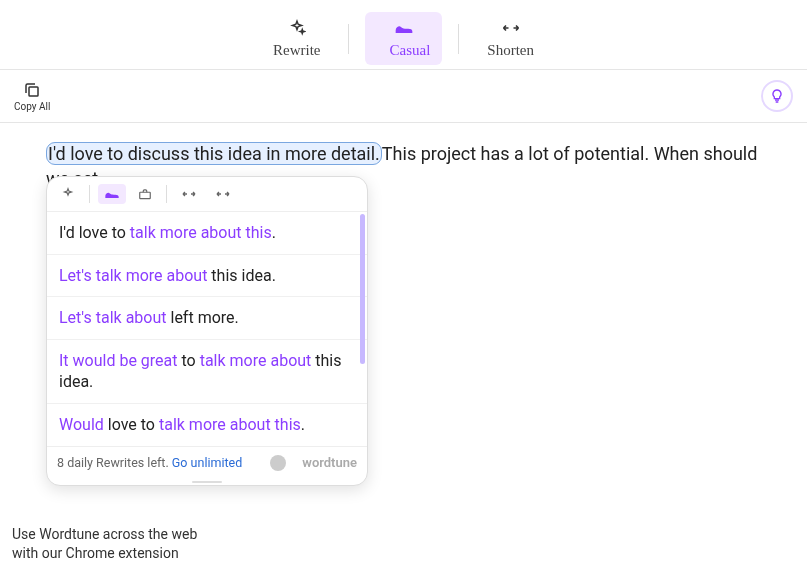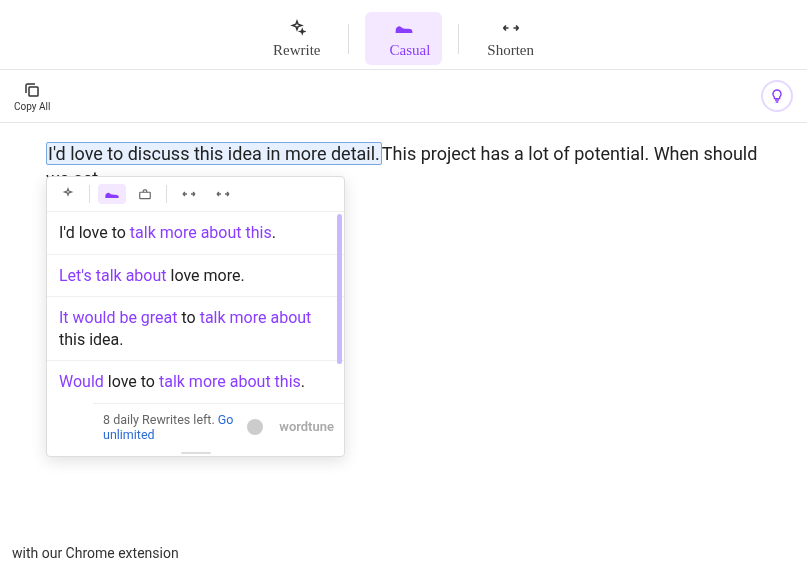--- a/index.html
+++ b/index.html
@@ -12,35 +12,35 @@
 .toolbar-item .label { font-size: 15px; color: #444; font-family: Liberation Serif, serif; }
 .toolbar-item.active .label { color: #8b3dff; margin-left: 12px; }
 .divider { width: 1px; height: 30px; background: #ddd; }
 
 .actionbar { display: flex; align-items: center; justify-content: space-between; padding: 10px 14px; border-bottom: 1px solid #e5e5e5; }
 .copy-all { display: flex; flex-direction: column; align-items: center; gap: 2px; cursor: pointer; font-size: 10px; color: #333; }
 .bulb { width: 32px; height: 32px; border-radius: 50%; border: 2px solid #e5d8ff; display: flex; align-items: center; justify-content: center; cursor: pointer; }
 
 .content { padding: 18px 46px 0; position: relative; }
 .text-line { font-size: 18px; color: #222; line-height: 1.4; }
-.highlight { background: #e6f0ff; border: 1px solid #7aa7e0; padding: 0 1px; border-radius: 2px; }
+.highlight { background: #e6f0ff; border: 1px solid #7aa7e0; padding: 0 1px; border-radius: 9px; }
 
-.popup { position: absolute; top: 176px; left: 46px; width: 299px; background: #fff; border: 1px solid #ddd; border-radius: 4px; box-shadow: 0 4px 16px rgba(0,0,0,0.12); }
+.popup { position: absolute; top: 176px; left: 46px; width: 322px; background: #fff; border: 1px solid #ddd; border-radius: 14px; box-shadow: 0 4px 16px rgba(0,0,0,0.12); }
 .popup-toolbar { display: flex; align-items: center; gap: 6px; padding: 6px 8px; border-bottom: 1px solid #eee; }
 .popup-toolbar .pt-item { padding: 4px 6px; border-radius: 4px; cursor: pointer; display: flex; align-items: center; }
 .popup-toolbar .pt-item.active { background: #f3e8ff; }
 .popup-toolbar .pt-divider { width: 1px; height: 18px; background: #ddd; margin: 0 2px; }
 
 .suggestions { position: relative; }
 .suggestion { padding: 10px 12px; font-size: 16px; color: #222; border-bottom: 1px solid #f0f0f0; cursor: pointer; line-height: 1.35; }
 .suggestion:last-child { border-bottom: none; }
 .suggestion .hl { color: #8b3dff; }
 .scrollbar { position: absolute; right: 2px; top: 2px; width: 5px; height: 150px; background: #c7b8ff; border-radius: 3px; }
 
-.popup-footer { display: flex; align-items: center; justify-content: space-between; padding: 8px 10px; border-top: 1px solid #eee; font-size: 12.5px; margin-left: 46px; }
+.popup-footer { display: flex; align-items: center; justify-content: space-between; padding: 8px 10px; border-top: 1px solid #eee; font-size: 12.5px; }
 .rewrites-left { color: #666; }
 .go-unlimited { color: #2b6cd6; cursor: pointer; }
 .brand { display: flex; align-items: center; gap: 16px; color: #aaa; font-weight: 600; font-size: 13px; }
 .brand-circle { width: 16px; height: 16px; border-radius: 50%; background: #ccc; }
 .handle { height: 6px; display: flex; justify-content: center; align-items: center; }
 .handle::before { content: ""; width: 30px; height: 2px; background: #ddd; border-radius: 2px; }
 
 .footer-note { position: absolute; bottom: 6px; left: 12px; font-size: 14px; color: #333; line-height: 1.4; }
 
 svg { display: block; }
@@ -134,31 +134,33 @@
     <div class="pt-item">
       <svg width="16" height="12" viewBox="0 0 24 14" fill="none" stroke="#666" stroke-width="2">
           <path d="M9 7H3M3 7l3-3M3 7l3 3"></path>
           <path d="M15 7h6M21 7l-3-3M21 7l-3 3"></path>
         </svg>
     </div>
   </div>
   <div class="suggestions" id="suggestions-list">
     <div class="scrollbar"></div>
   <div class="suggestion"><span>I'd love to </span><span class="hl">talk more about this</span><span>.</span></div>
-      <div class="suggestion"><span class="hl">Let's</span><span> </span><span class="hl">talk about</span><span> love more.</span></div>
+      <div class="suggestion"><span class="hl">Let's</span><span> </span><span class="hl">talk more about</span><span> this idea.</span></div>
+      <div class="suggestion"><span class="hl">Let's</span><span> </span><span class="hl">talk about</span><span> left more.</span></div>
       <div class="suggestion"><span class="hl">It would be great</span><span> to </span><span class="hl">talk more about</span><span> this idea.</span></div>
       <div class="suggestion"><span class="hl">Would</span><span> love to </span><span class="hl">talk more about this</span><span>.</span></div>
     </div>
   <div class="popup-footer">
     <div>
       <span class="rewrites-left">8 daily Rewrites left. </span><span class="go-unlimited">Go unlimited</span>
     </div>
     <div class="brand">
       <span class="brand-circle"></span>
       <span>wordtune</span>
     </div>
   </div>
   <div class="handle"></div>
 </div>
 
 <div class="footer-note">
+  <div>Use Wordtune across the web</div>
   <div>with our Chrome extension</div>
 </div>
 
 </body></html>

